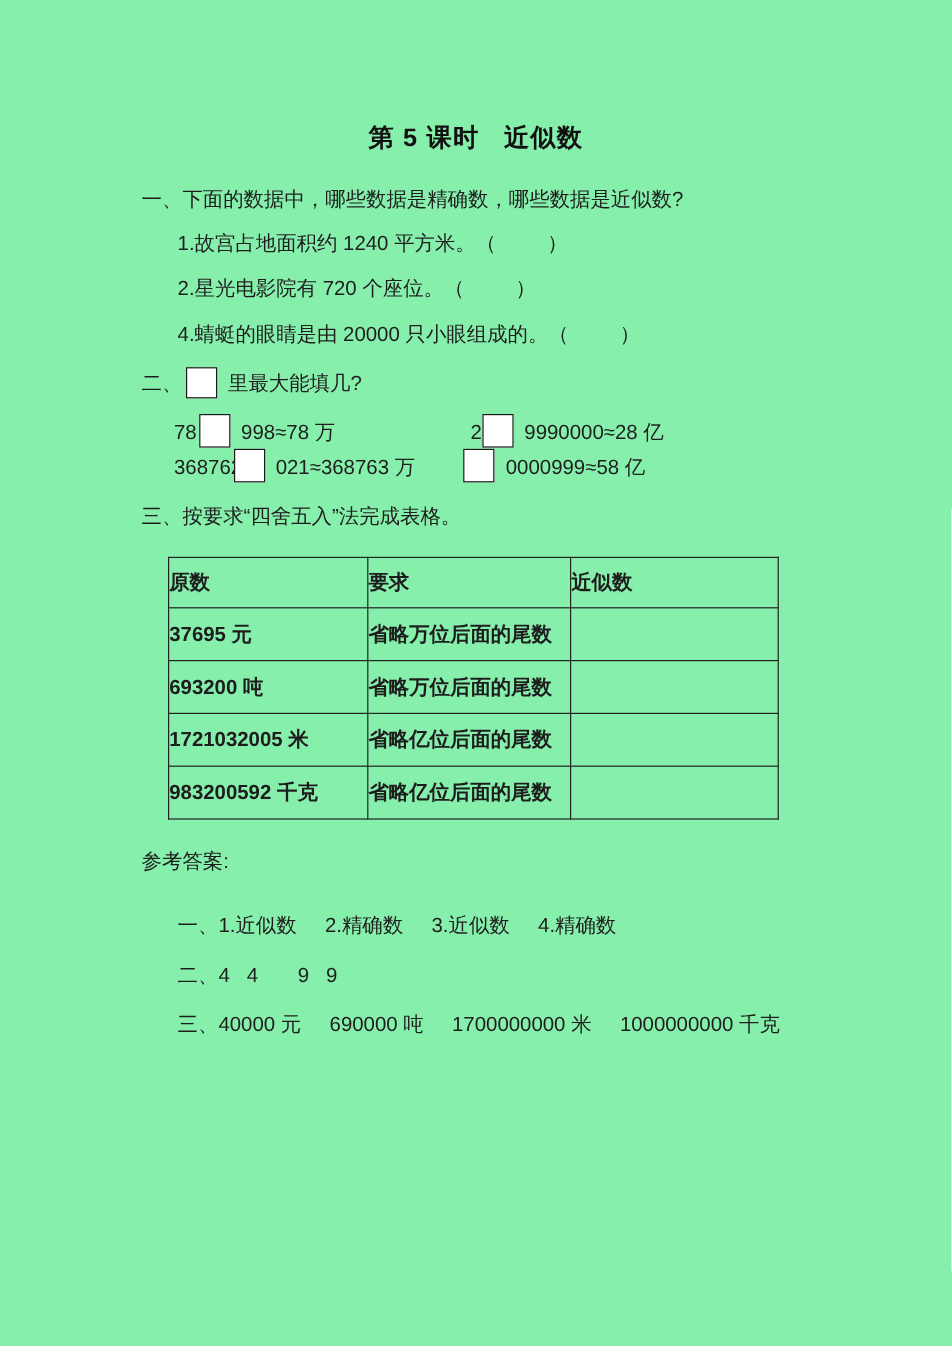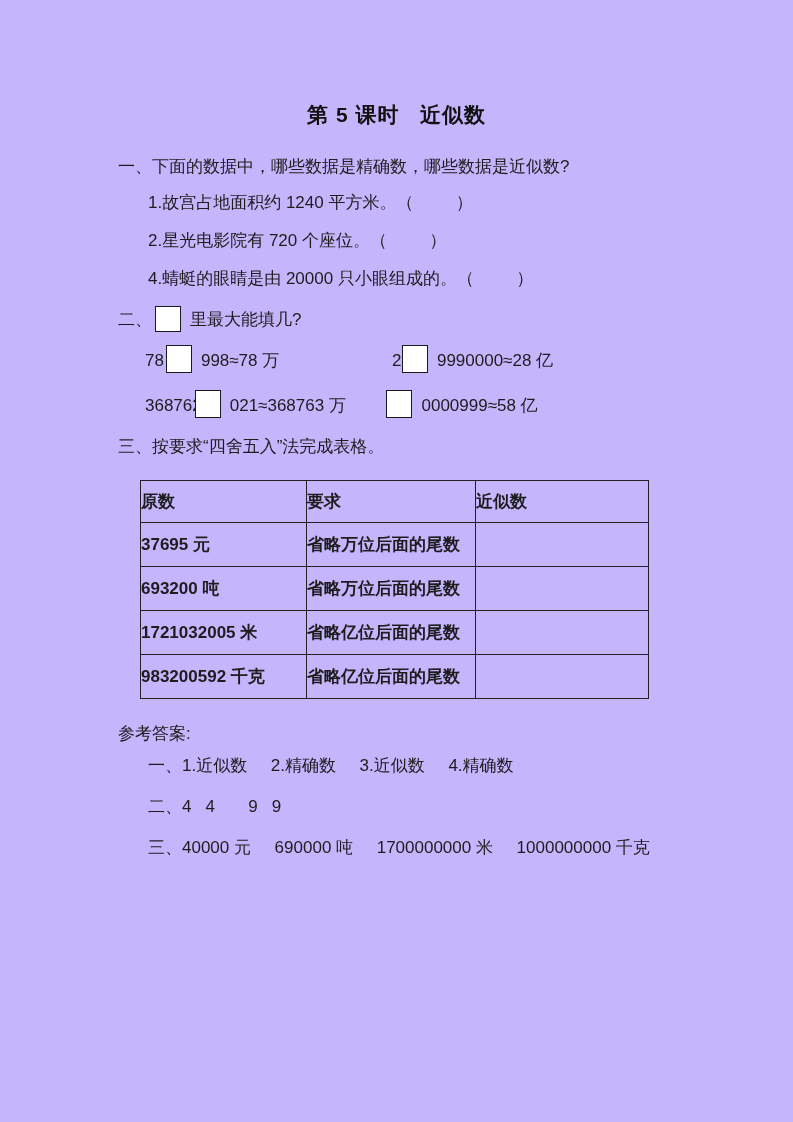--- a/index.html
+++ b/index.html
@@ -1,20 +1,20 @@
 <!DOCTYPE html>
 <html><head>
 <meta charset="utf-8">
 <style>
   html, body { margin: 0; padding: 0; background: #ffffff; }
   .page {
     position: relative;
     width: 793px;
     height: 1122px;
-    background: #c4b5fd;
+    background: #86efac;
     color: #1d1d1d;
     font-family: "Liberation Sans", "DejaVu Sans", sans-serif;
     overflow: hidden;
   }
   .title {
     margin: 0;
     padding-top: 101px;
     text-align: center;
     font-size: 21px;
     font-weight: 700;
@@ -44,21 +44,20 @@
     border: 1.5px solid #1a1a1a;
     background: #ffffff;
     vertical-align: -7px;
     position: relative;
     z-index: 2;
   }
   .heading-box { margin: 0 9px 0 3px; height: 24px; }
   .q2-grid {
     display: grid;
     grid-template-columns: 247px auto;
-    row-gap: 16px;
     margin: 13px 0 0 145px;
     font-size: 17px;
     line-height: 26px;
     white-space: pre;
   }
   .q2-item .blank-box { margin-right: 9px; }
   .box-ov-none { margin-left: 2px; }
   .box-ov-sm  { margin-left: -7px; }
   .box-ov-md  { margin-left: -9px; }
   .box-ov-lg  { margin-left: -15px; }
@@ -86,21 +85,21 @@
     margin: 24px 0 0 118px;
     font-size: 17px;
     line-height: 22px;
   }
   .answer-line {
     font-size: 17px;
     line-height: 22px;
     margin: 19px 0 0 148px;
     white-space: pre;
   }
-  .answer-line.first { margin-top: 10px; }
+  .answer-line.first { margin-top: 32px; }
 </style>
 </head>
 <body>
 
 <div class="page">
 
   <h1 class="title">第 5 课时   近似数</h1>
 
   <div class="q-heading q1-heading">一、下面的数据中，哪些数据是精确数，哪些数据是近似数?</div>
   <div class="q1-item first">1.故宫占地面积约 1240 平方米。（         ）</div>

